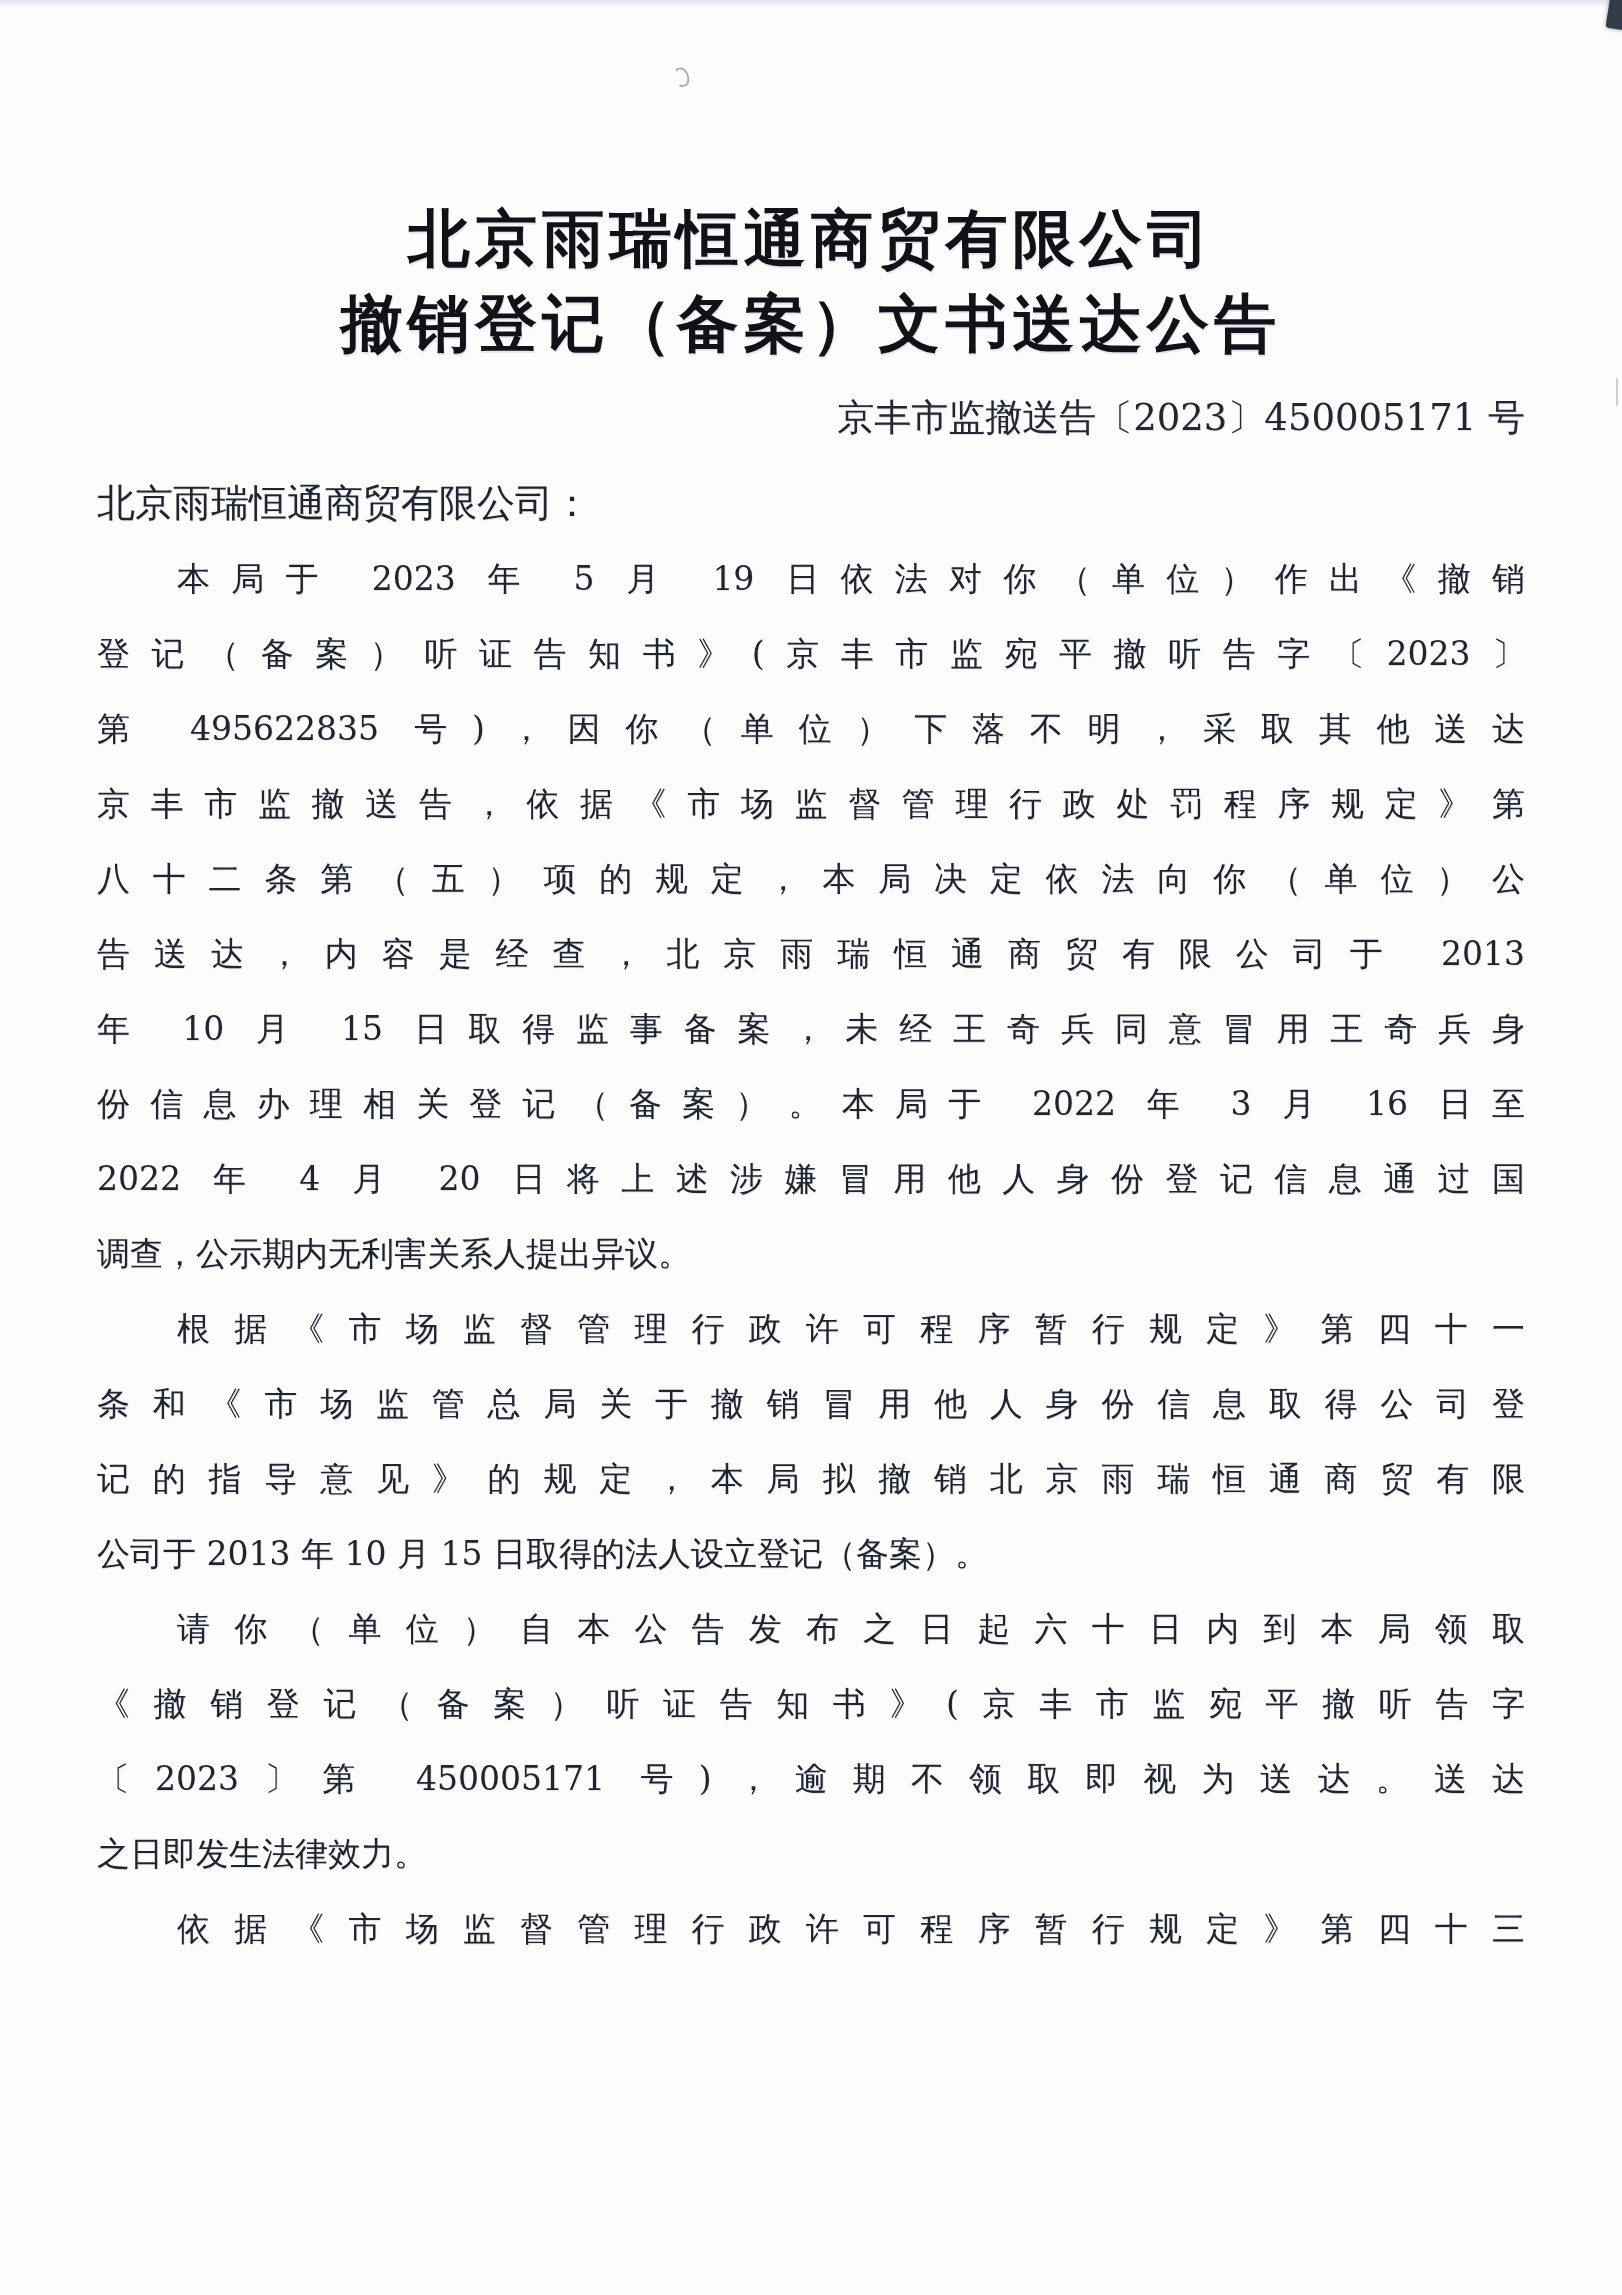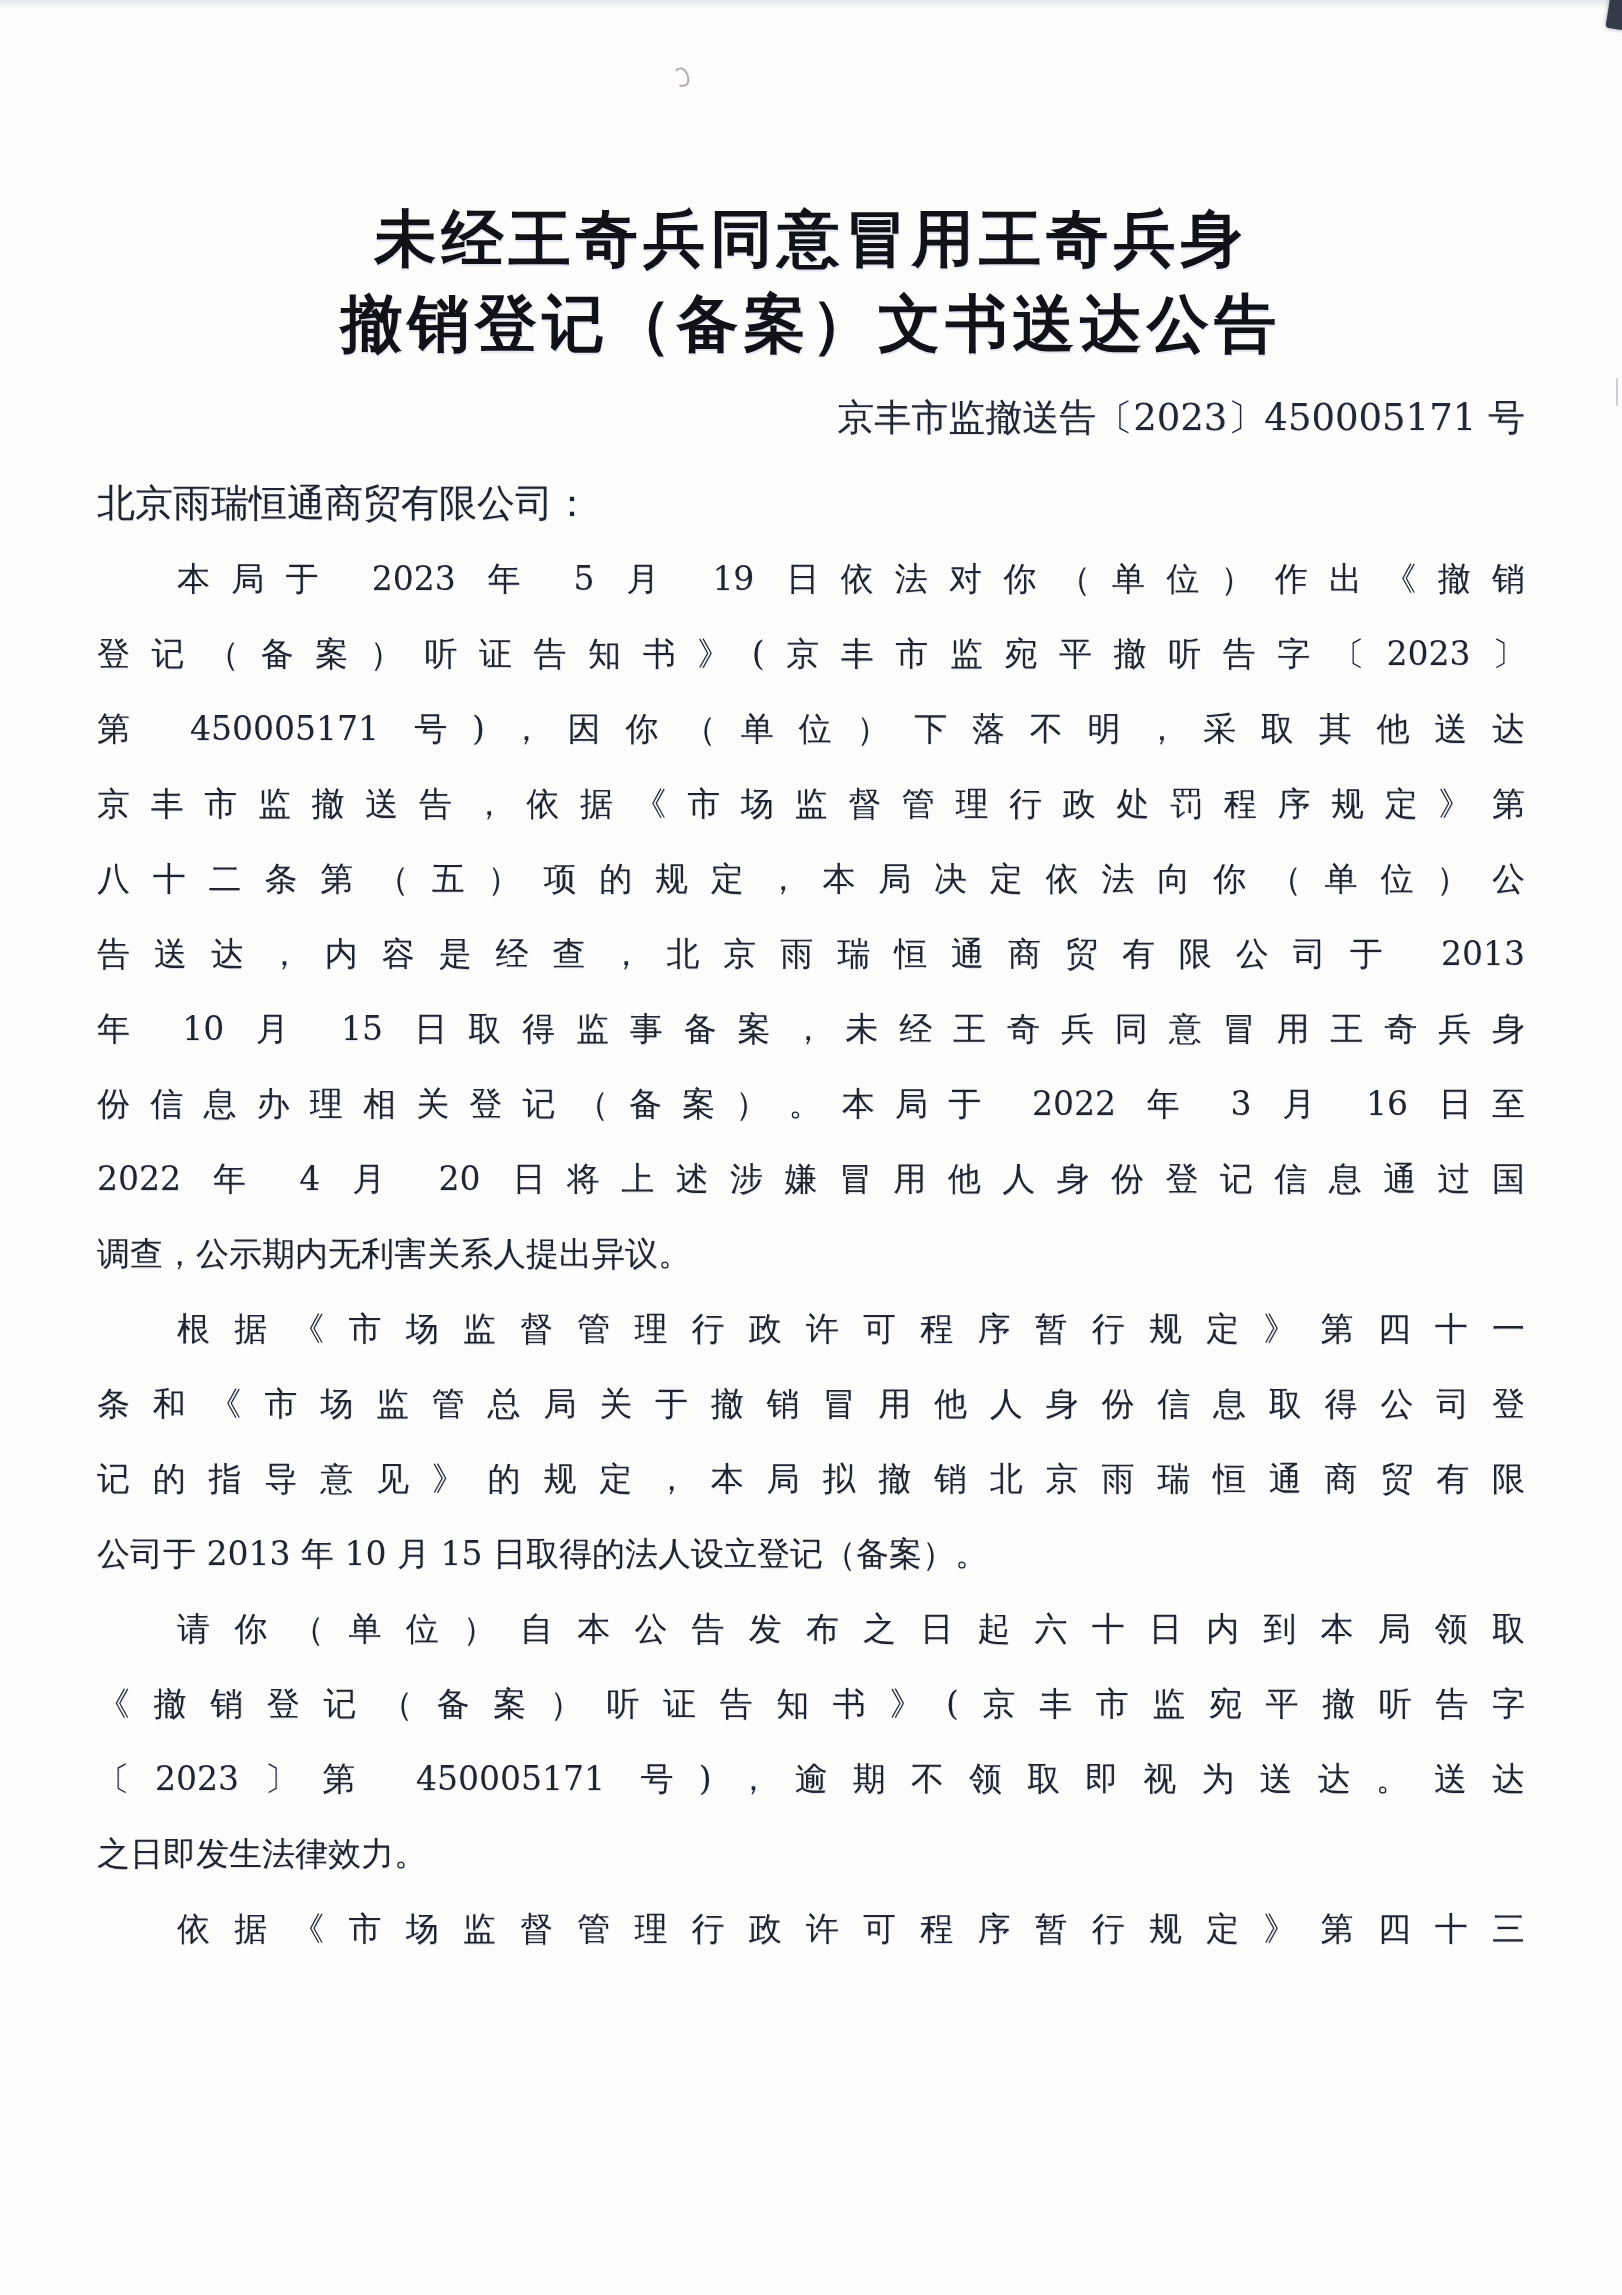--- a/index.html
+++ b/index.html
@@ -81,32 +81,32 @@
 </head>
 <body>
 
 <div class="page">
   <div class="corner-mark"></div>
   <div class="curl-mark"></div>
   <div class="edge-tick"></div>
 
   <div class="content">
     <div class="title">
-      <div>未经王奇兵同意冒用王奇兵身</div>
+      <div>北京雨瑞恒通商贸有限公司</div>
       <div>撤销登记（备案）文书送达公告</div>
     </div>
 
     <div class="docnum">京丰市监撤送告〔2023〕450005171 号</div>
 
     <div class="addressee">北京雨瑞恒通商贸有限公司：</div>
 
     <div class="bodytext">
         <div class="bodyline justify indent">本局于 2023 年 5 月 19 日依法对你（单位）作出《撤销</div>
         <div class="bodyline justify">登记（备案）听证告知书》(京丰市监宛平撤听告字〔2023〕</div>
-        <div class="bodyline justify">第 450005171 号)，因你（单位）下落不明，采取其他送达</div>
+        <div class="bodyline justify">第 495622835 号)，因你（单位）下落不明，采取其他送达</div>
         <div class="bodyline justify">京丰市监撤送告，依据《市场监督管理行政处罚程序规定》第</div>
         <div class="bodyline justify">八十二条第（五）项的规定，本局决定依法向你（单位）公</div>
         <div class="bodyline justify">告送达，内容是经查，北京雨瑞恒通商贸有限公司于 2013</div>
         <div class="bodyline justify">年 10 月 15 日取得监事备案，未经王奇兵同意冒用王奇兵身</div>
         <div class="bodyline justify">份信息办理相关登记（备案）。本局于 2022 年 3 月 16 日至</div>
         <div class="bodyline justify">2022 年 4 月 20 日将上述涉嫌冒用他人身份登记信息通过国</div>
         <div class="bodyline plain">调查，公示期内无利害关系人提出异议。</div>
         <div class="bodyline justify indent">根据《市场监督管理行政许可程序暂行规定》第四十一</div>
         <div class="bodyline justify">条和《市场监管总局关于撤销冒用他人身份信息取得公司登</div>
         <div class="bodyline justify">记的指导意见》的规定，本局拟撤销北京雨瑞恒通商贸有限</div>

